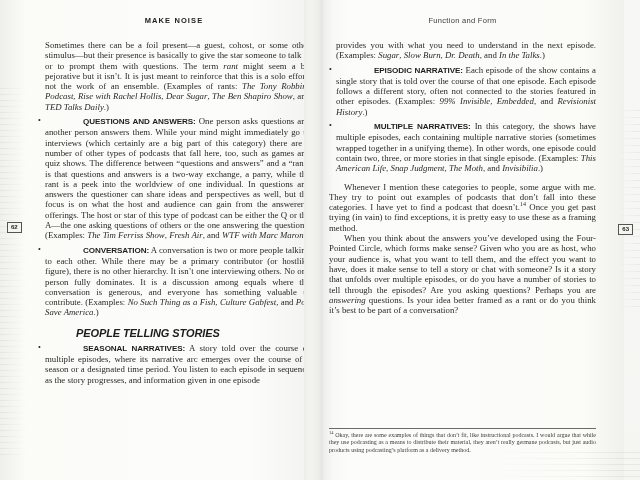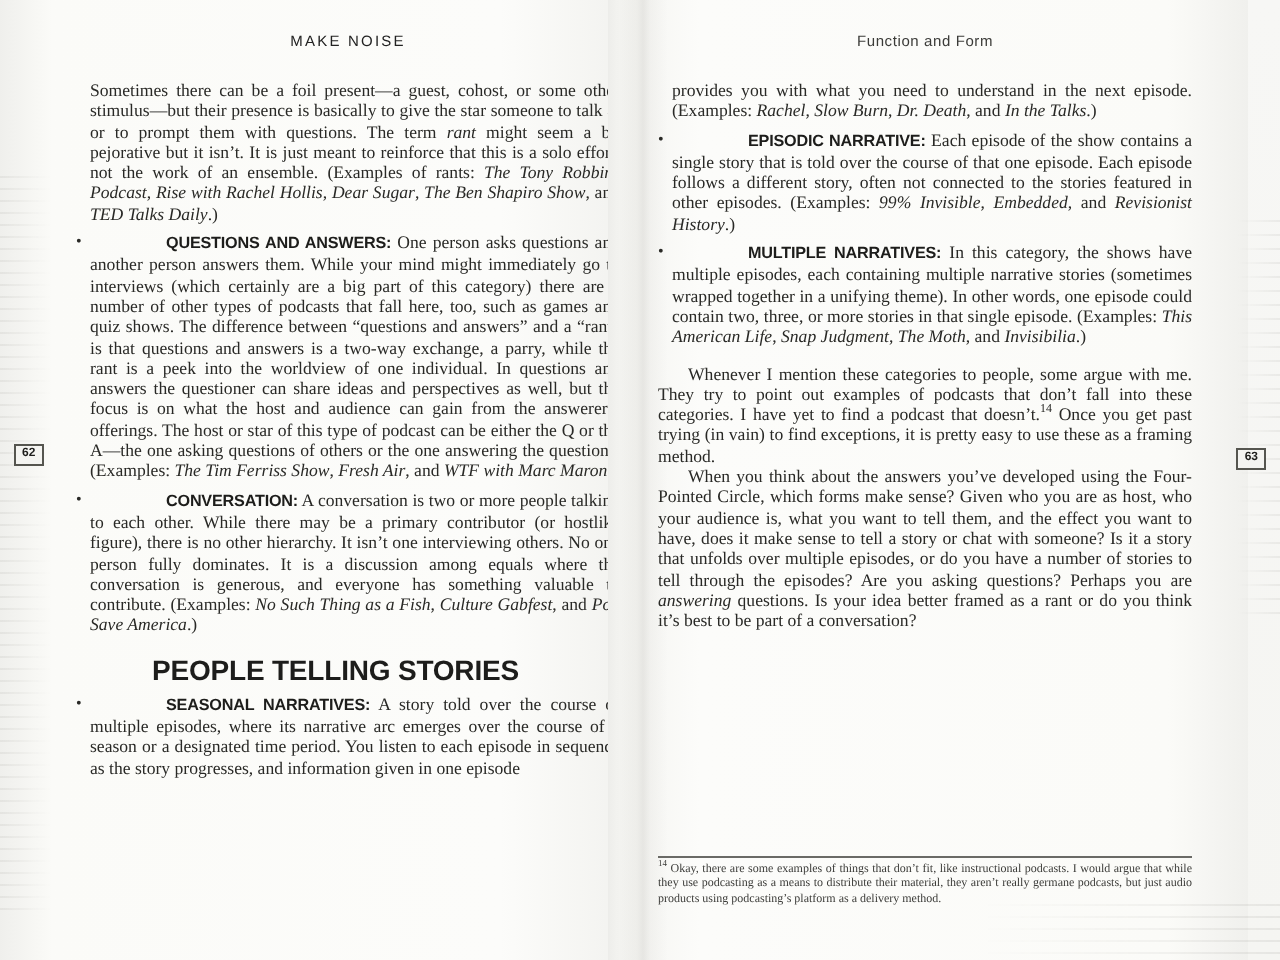--- a/index.html
+++ b/index.html
@@ -14,36 +14,36 @@
     background:linear-gradient(90deg,#efefec 0px,#fbfbf8 26px,#fcfcfa 250px,#f2f2ef 316px,#ededea 320px);
   }
   .page.right {
     left:304px; width:320px; padding:16px 28px 12px 25px;
     background:linear-gradient(90deg,#ededea 0px,#f4f4f1 6px,#fcfcfa 46px,#fbfbf8 280px,#f0f0ed 320px);
   }
   .running-head {
     text-align:center; font-family:"Liberation Sans", sans-serif;
     margin:0 0 15px 0;
   }
-  .running-head.left-head { font-size:7.5px; font-weight:400; letter-spacing:1.1px; color:#222; }
+  .running-head.left-head { font-size:7.5px; font-weight:700; letter-spacing:1.1px; color:#222; }
   .running-head.right-head { font-size:7.5px; font-weight:400; letter-spacing:0.3px; color:#3b3b38; }
   .para, .btext {
     font-size:8.8px; line-height:10.3px; text-align:justify; margin:0;
   }
   .para.cont { margin-left:7px; }
   .para.indent { text-indent:15px; }
   .para.space-above { margin-top:8px; }
   .bullet { display:flex; margin-top:4px; }
   .dot { flex:none; width:7px; font-size:8px; line-height:10.3px; color:#292926; }
   .btext { flex:1; }
   .lead, .sec-heading {
     font-family:"Liberation Sans", sans-serif; font-weight:700;
     letter-spacing:-0.1px; font-size:8.1px; color:#1d1d1b; font-style:normal;padding-left:38px;
   }
-  .sec-heading { margin:9px 0 2px 0; font-size:14px; }
+  .sec-heading { margin:9px 0 2px 0; font-size:11px;font-style:italic; }
   em { font-style:italic; }
   sup { font-size:6px; line-height:0; vertical-align:super; }
   .footnote {
     position:absolute; left:25px; right:28px; bottom:26px;
     border-top:1px solid #6a6a66; padding-top:3px;
     font-size:6px; line-height:7.4px; text-align:justify; color:#3c3c39;
   }
   .footnote sup { font-size:4.5px; }
   .gutter {
     position:absolute; left:308px; top:0; width:26px; height:480px; pointer-events:none;
@@ -101,21 +101,21 @@
         <div class="bullet">
           <span class="dot">•</span>
           <p class="btext"><strong class="lead">SEASONAL NARRATIVES:</strong><span> A story told over the course of multiple episodes, where its narrative arc emerges over the course of a season or a designated time period. You listen to each episode in sequence as the story progresses, and information given in one episode</span></p>
         </div>
       </div>
   </div>
 
   <div class="page right">
     <p class="running-head right-head">Function and Form</p>
     <div>
-        <p class="para cont"><span>provides you with what you need to understand in the next episode. (Examples: </span><em>Rachel</em><span>, </span><em>Slow Burn</em><span>, </span><em>Dr. Death</em><span>, and </span><em>In the Talks</em><span>.)</span></p>
+        <p class="para cont"><span>provides you with what you need to understand in the next episode. (Examples: </span><em>Sugar</em><span>, </span><em>Slow Burn</em><span>, </span><em>Dr. Death</em><span>, and </span><em>In the Talks</em><span>.)</span></p>
         <div class="bullet">
           <span class="dot">•</span>
           <p class="btext"><strong class="lead">EPISODIC NARRATIVE:</strong><span> Each episode of the show contains a single story that is told over the course of that one episode. Each episode follows a different story, often not connected to the stories featured in other episodes. (Examples: </span><em>99% Invisible</em><span>, </span><em>Embedded</em><span>, and </span><em>Revisionist History</em><span>.)</span></p>
         </div>
         <div class="bullet">
           <span class="dot">•</span>
           <p class="btext"><strong class="lead">MULTIPLE NARRATIVES:</strong><span> In this category, the shows have multiple episodes, each containing multiple narrative stories (sometimes wrapped together in a unifying theme). In other words, one episode could contain two, three, or more stories in that single episode. (Examples: </span><em>This American Life</em><span>, </span><em>Snap Judgment</em><span>, </span><em>The Moth</em><span>, and </span><em>Invisibilia</em><span>.)</span></p>
         </div>
         <p class="para indent space-above"><span>Whenever I mention these categories to people, some argue with me. They try to point out examples of podcasts that don’t fall into these categories. I have yet to find a podcast that doesn’t.</span><sup>14</sup><span> Once you get past trying (in vain) to find exceptions, it is pretty easy to use these as a framing method.</span></p>
         <p class="para indent"><span>When you think about the answers you’ve developed using the Four-Pointed Circle, which forms make sense? Given who you are as host, who your audience is, what you want to tell them, and the effect you want to have, does it make sense to tell a story or chat with someone? Is it a story that unfolds over multiple episodes, or do you have a number of stories to tell through the episodes? Are you asking questions? Perhaps you are </span><em>answering</em><span> questions. Is your idea better framed as a rant or do you think it’s best to be part of a conversation?</span></p>

